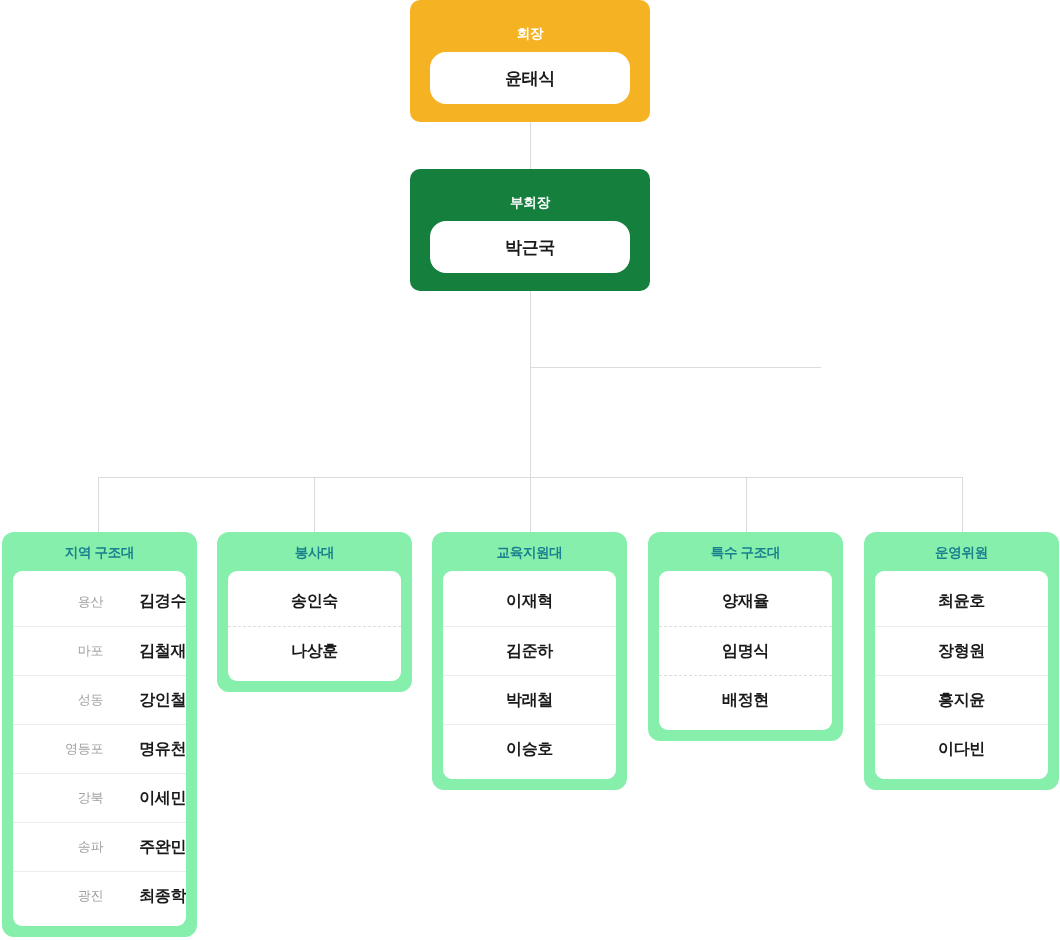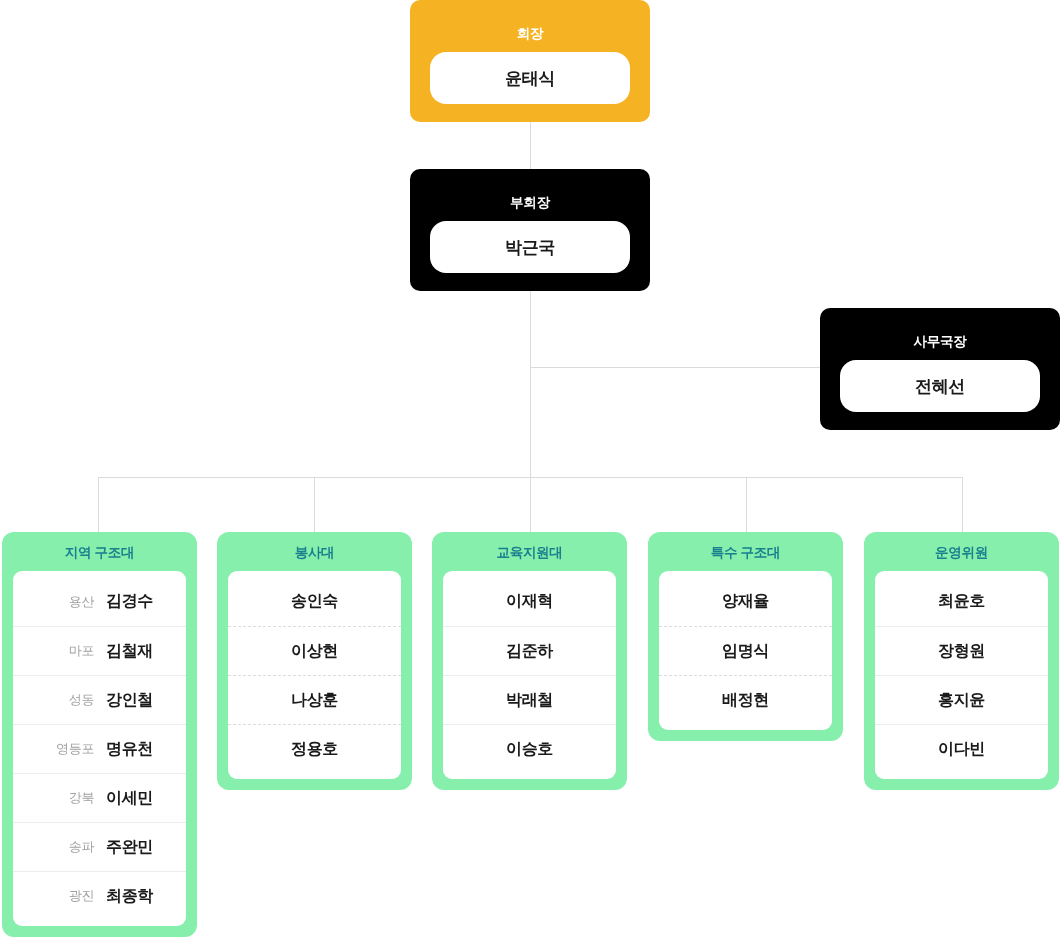--- a/index.html
+++ b/index.html
@@ -33,21 +33,21 @@
 
   
   .exec-card {
     position: absolute;
     border-radius: 10px;
     box-sizing: border-box;
     padding: 23px 20px 18px 20px;
     text-align: center;
   }
   .exec-card.orange { background: #f5b324; }
-  .exec-card.teal   { background: #000000; }
+  .exec-card.teal   { background: #15803d; }
 
   .exec-role {
     color: #ffffff;
     font-size: 13.5px;
     font-weight: bold;
     line-height: 22px;
     letter-spacing: -0.2px;
     white-space: nowrap;
   }
   .exec-name-box {
@@ -114,21 +114,21 @@
     box-sizing: border-box;
     white-space: nowrap;
   }
   .row-name {
     color: #1a1a1a;
     font-size: 16px;
     font-weight: bold;
     letter-spacing: -0.4px;
     white-space: nowrap;
   }
-  .team-row.with-region { justify-content: center; padding-left: 2px; }
+  .team-row.with-region { justify-content: flex-end; padding-left: 2px; gap: 24px; }
 </style>
 </head>
 <body>
 
 <div id="chart-root">
 
   <div class="connector v" style="left:530px; top:119px; height:51px;"></div>
   <div class="connector v" style="left:530px; top:287px; height:191px;"></div>
   <div class="connector h" style="left:530px; top:367px; width:291px;"></div>
   <div class="connector h" style="left:98px; top:477px; width:864px;"></div>
@@ -145,26 +145,20 @@
     </div>
   </div>
 
   <div class="exec-card teal" style="left:410px; top:169px; width:240px;">
     <div class="exec-role">부회장</div>
     <div class="exec-name-box">
       <span class="exec-name">박근국</span>
     </div>
   </div>
 
-  <div class="exec-card teal" style="left:820px; top:308px; width:240px;">
-    <div class="exec-role">사무국장</div>
-    <div class="exec-name-box">
-      <span class="exec-name">전혜선</span>
-    </div>
-  </div>
 
   <div class="team-card" style="left:2px;">
     <div class="team-title">지역 구조대</div>
     <div class="team-list">
         <div class="team-row solid with-region">
           <span class="row-region">용산</span>
           <span class="row-name">김경수</span>
         </div>
         <div class="team-row solid with-region">
           <span class="row-region">마포</span>
@@ -193,27 +187,21 @@
       </div>
   </div>
 
   <div class="team-card" style="left:217px;">
     <div class="team-title">봉사대</div>
     <div class="team-list">
         <div class="team-row dashed">
           <span class="row-name">송인숙</span>
         </div>
         <div class="team-row dashed">
-          <span class="row-name">이상현</span>
-        </div>
-        <div class="team-row dashed">
           <span class="row-name">나상훈</span>
-        </div>
-        <div class="team-row dashed">
-          <span class="row-name">정용호</span>
         </div>
       </div>
   </div>
 
   <div class="team-card" style="left:432px;">
     <div class="team-title">교육지원대</div>
     <div class="team-list">
         <div class="team-row solid">
           <span class="row-name">이재혁</span>
         </div>

